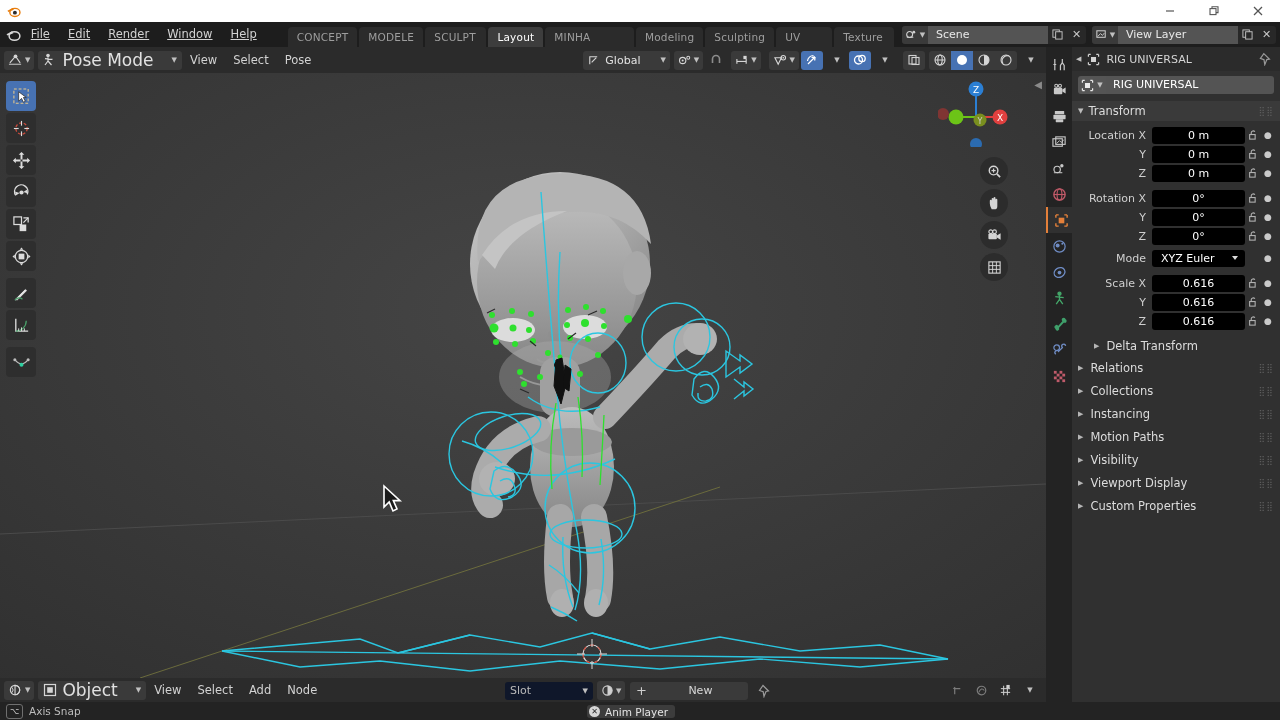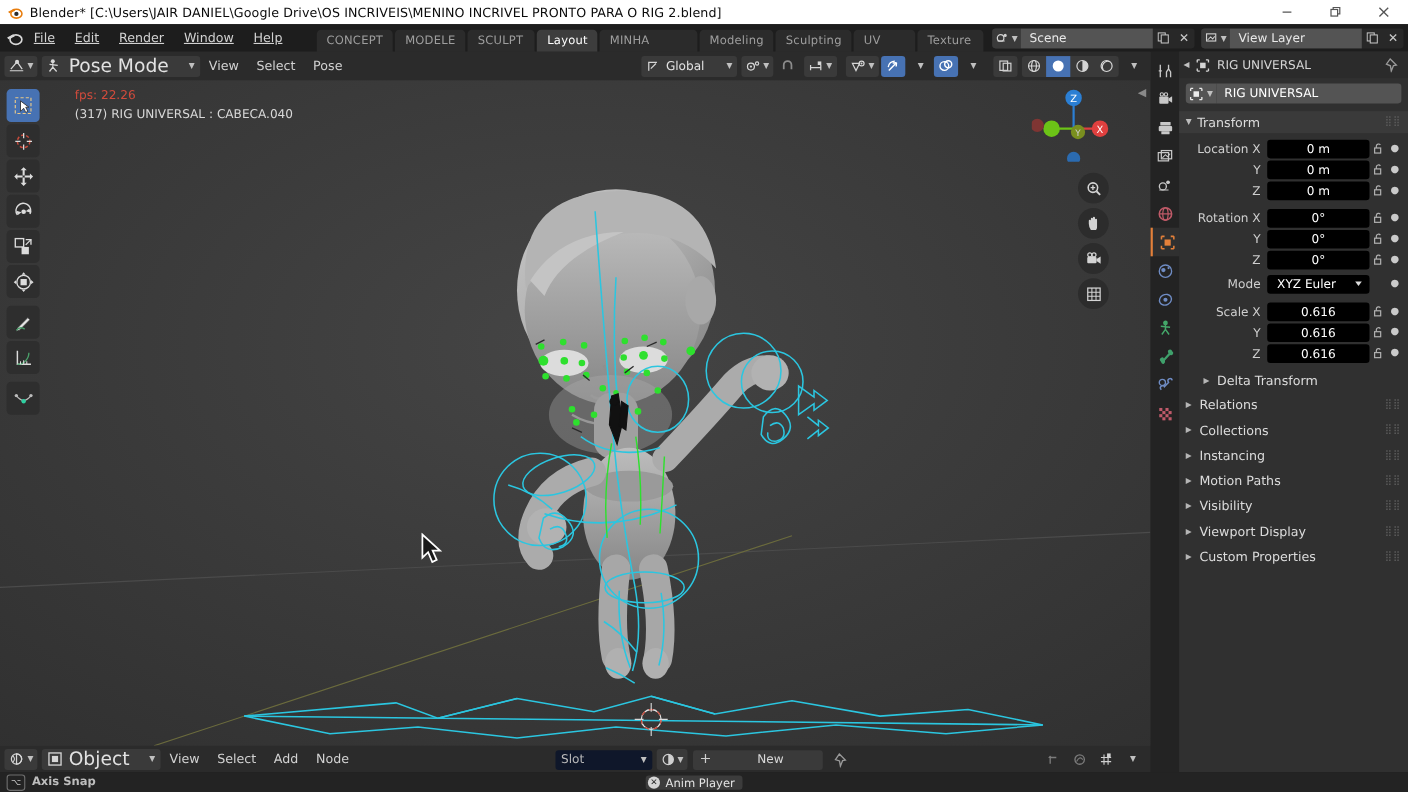--- a/index.html
+++ b/index.html
@@ -128,21 +128,21 @@
   .c-panel{height:22px;display:flex;align-items:center;padding-left:6px;margin-top:1px;}
   .c-panel .tri{font-size:7px;color:#b5b5b5;margin-right:7px;}
   .c-panel .t{font-size:11.5px;color:#dcdcdc;}
 
   
   .statusbar{position:absolute;left:0;top:702px;width:1280px;height:18px;background:#232323;
              display:flex;align-items:center;}
   .sb-keyhint{display:flex;align-items:center;margin-left:6px;}
   .keycap{width:15px;height:13px;border:1px solid #6f6f6f;border-radius:3px;display:flex;
           align-items:center;justify-content:center;font-size:8px;color:#c6c6c6;margin-right:6px;}
-  .sb-txt{font-size:10.5px;color:#bdbdbd;font-weight:bold;}
+  .sb-txt{font-size:10.5px;color:#bdbdbd;}
   .anim-player{position:absolute;left:587px;top:3px;display:flex;align-items:center;
      background:#3c3c3c;border-radius:3px;height:13px;padding:0 7px 0 2px;}
   .ap-x{width:11px;height:11px;border-radius:50%;background:#d6d6d6;color:#2b2b2b;font-size:8px;
         display:flex;align-items:center;justify-content:center;margin-right:5px;font-weight:bold;}
   .ap-t{font-size:10.5px;color:#e4e4e4;}
   .sb-right{margin-left:auto;margin-right:8px;font-size:10.5px;color:#b4b4b4;}
 
   .shr-right{position:absolute;right:0;top:0;height:24px;display:flex;align-items:center;padding-right:6px;}
   svg{display:block;}
 </style>
@@ -152,21 +152,20 @@
 <div id="app">
 
   <div class="titlebar">
     <span class="title-logo">
       <svg width="15" height="15" viewBox="0 0 16 16">
         <ellipse cx="9.5" cy="9" rx="5.4" ry="4.3" fill="none" stroke="#e87d0d" stroke-width="1.5"></ellipse>
         <circle cx="9.5" cy="9.2" r="2.1" fill="#2b2b2b"></circle>
         <path d="M1.5 7.2 L7 4.2 L8.4 6.2 L2.6 8.6 Z" fill="#e87d0d"></path>
       </svg>
     </span>
-    <span class="title-text">Blender* [C:\Users\JAIR DANIEL\Google Drive\OS INCRIVEIS\MENINO INCRIVEL PRONTO PARA O RIG 2.blend]</span>
     <div class="wctrls">
       <div class="wbtn">
         <svg width="12" height="12" viewBox="0 0 12 12">
             <line x1="2" y1="6" x2="10" y2="6" stroke="#555" stroke-width="1.2"></line>
           </svg>
       </div>
       <div class="wbtn">
         <svg width="12" height="12" viewBox="0 0 12 12">
           <rect x="2" y="3.6" width="6" height="6" fill="none" stroke="#555" stroke-width="1.1"></rect>
           <polyline points="4,3.6 4,1.8 10,1.8 10,7.6 8,7.6" fill="none" stroke="#555" stroke-width="1.1"></polyline>
@@ -596,24 +595,20 @@
       <div class="tool gap">
         <svg width="19" height="19" viewBox="0 0 20 20">
           <path d="M3 7 q7 9 14 0" fill="none" stroke="#bdbdbd" stroke-width="1.2"></path>
           <circle cx="3" cy="7" r="1.6" fill="#bdbdbd"></circle>
           <circle cx="17" cy="7" r="1.6" fill="#bdbdbd"></circle>
           <circle cx="10" cy="12.4" r="2.1" fill="#2ecfa0"></circle>
         </svg>
       </div>
     </div>
 
-    <div class="vp-overlay">
-      <div class="fps">fps: 22.26</div>
-      <div class="objinfo">(317) RIG UNIVERSAL : CABECA.040</div>
-    </div>
 
     <div class="gizmo">
       <svg width="70" height="70" viewBox="0 0 70 70">
         <line x1="38" y1="40" x2="38" y2="16" stroke="#2b7fd4" stroke-width="2"></line>
         <line x1="38" y1="40" x2="60" y2="40" stroke="#e0403f" stroke-width="2"></line>
         <line x1="38" y1="40" x2="20" y2="40" stroke="#6cc417" stroke-width="2"></line>
         <circle cx="38" cy="12" r="7.5" fill="#2b7fd4"></circle>
           <text x="38" y="16" font-size="9" fill="#fff" text-anchor="middle" font-family="DejaVu Sans">Z</text>
         <circle cx="62" cy="40" r="7.5" fill="#e0403f"></circle>
           <text x="62" y="44" font-size="9" fill="#fff" text-anchor="middle" font-family="DejaVu Sans">X</text>

